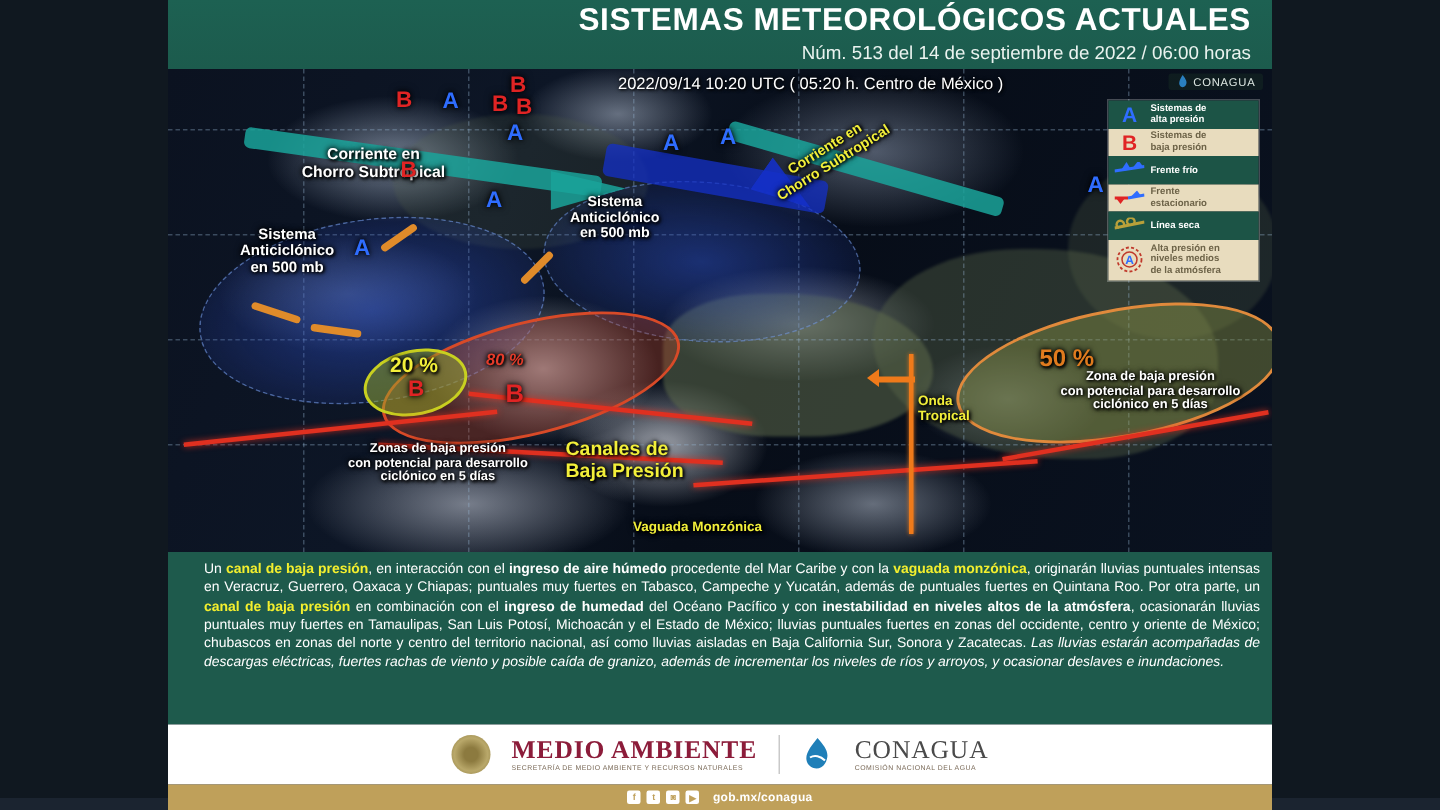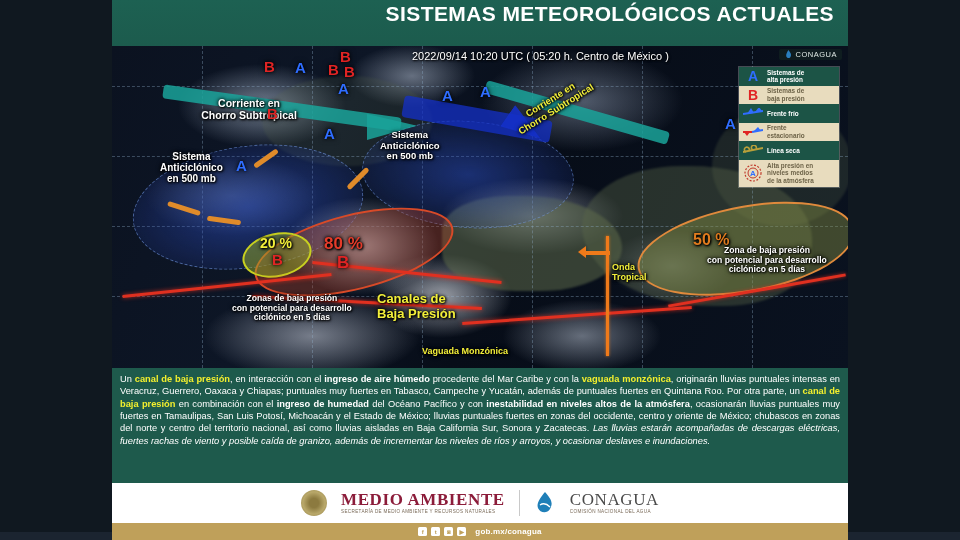--- a/index.html
+++ b/index.html
@@ -95,21 +95,21 @@
   .lsym{width:22px;flex:0 0 22px;display:flex;align-items:center;justify-content:center;}
   .ltxt{font-size:6.4px;line-height:1.15;font-weight:bold;}
   .lrow.dark .ltxt{color:#ffffff;}
   .lrow.light .ltxt{color:#6d6348;}
   .lrow.tall{height:27px;}
   .lA{color:#2f6dff;font-weight:bold;font-size:14px;}
   .lB{color:#e02424;font-weight:bold;font-size:14px;}
 
   
   .desc{position:absolute;left:112px;top:368px;width:736px;height:115px;
-        background:#1e5a4c;box-sizing:border-box;padding:5px 8px 3px 8px;}
+        background:#1e5a4c;box-sizing:border-box;padding:5px 8px 3px 24px;}
   .desc p{margin:0;font-size:9.3px;line-height:1.33;color:#ffffff;text-align:justify;}
   .hl{color:#f3ef2e;font-weight:bold;}
   .bd{font-weight:bold;}
   .it{font-style:italic;}
 
   
   .footer{position:absolute;left:112px;top:483px;width:736px;height:40px;background:#ffffff;
           display:flex;align-items:center;justify-content:center;gap:14px;}
   .eagle{width:26px;height:26px;border-radius:50%;
          background:radial-gradient(circle,#8c7a3f 25%,#b9a86a 60%,#8c7a3f 100%);}
@@ -130,20 +130,21 @@
 </head>
 <body>
 
 <div id="root">
 
   <div class="gutter l"></div>
   <div class="gutter r"></div>
 
   <div class="header">
     <div class="header-title">SISTEMAS METEOROLÓGICOS ACTUALES</div>
+    <div class="header-sub">Núm. 513 del 14 de septiembre de 2022 / 06:00 horas</div>
   </div>
 
   <div class="map">
     <div class="sat"></div>
 
     <div class="landmass" style="left:330px;top:150px;width:180px;height:95px;border-radius:40% 60% 50% 45%;"></div>
     <div class="landmass" style="left:470px;top:120px;width:230px;height:140px;border-radius:45% 55% 40% 60%;opacity:.7;"></div>
     <div class="landmass" style="left:600px;top:60px;width:140px;height:120px;border-radius:50%;opacity:.45;"></div>
     <div class="landmass" style="left:150px;top:30px;width:170px;height:90px;border-radius:50%;opacity:.35;"></div>
 
@@ -181,21 +182,21 @@
     <div class="redline" style="left:140px;top:255px;width:230px;transform:rotate(3deg);"></div>
     <div class="redline" style="left:350px;top:268px;width:230px;transform:rotate(-4deg);"></div>
     <div class="redline" style="left:555px;top:243px;width:180px;transform:rotate(-10deg);"></div>
 
     <div class="onda" style="left:494px;top:190px;height:120px;"></div>
     <div style="position:absolute;left:470px;top:205px;width:28px;height:4px;background:#ef7a1a;"></div>
     <div style="position:absolute;left:466px;top:200px;width:0;height:0;border-top:6px solid transparent;border-bottom:6px solid transparent;border-right:8px solid #ef7a1a;"></div>
 
     <div class="mlabel yellow" style="left:148px;top:190px;font-size:14px;">20 %</div>
     <div class="psym b" style="left:160px;top:206px;">B</div>
-    <div class="mlabel red" style="left:212px;top:188px;font-size:17px;">80 %</div>
+    <div class="mlabel red" style="left:212px;top:188px;font-size:11px;font-style:italic;">80 %</div>
     <div class="psym b" style="left:225px;top:208px;font-size:17px;">B</div>
     <div class="mlabel orange" style="left:540px;top:185px;font-size:16px;padding-left:41px;">50 %</div>
 
     <div class="mlabel white" style="left:62px;top:52px;font-size:10.5px;width:150px;white-space:pre-line;text-align:center;">Corriente en
 Chorro Subtropical</div>
     <div class="mlabel yellow" style="left:398px;top:48px;font-size:9.5px;white-space:pre-line;transform:rotate(-32deg);text-align:center;">Corriente en
 Chorro Subtropical</div>
     <div class="mlabel white" style="left:48px;top:105px;font-size:10px;white-space:pre-line;text-align:center;">Sistema
 Anticiclónico
 en 500 mb</div>

